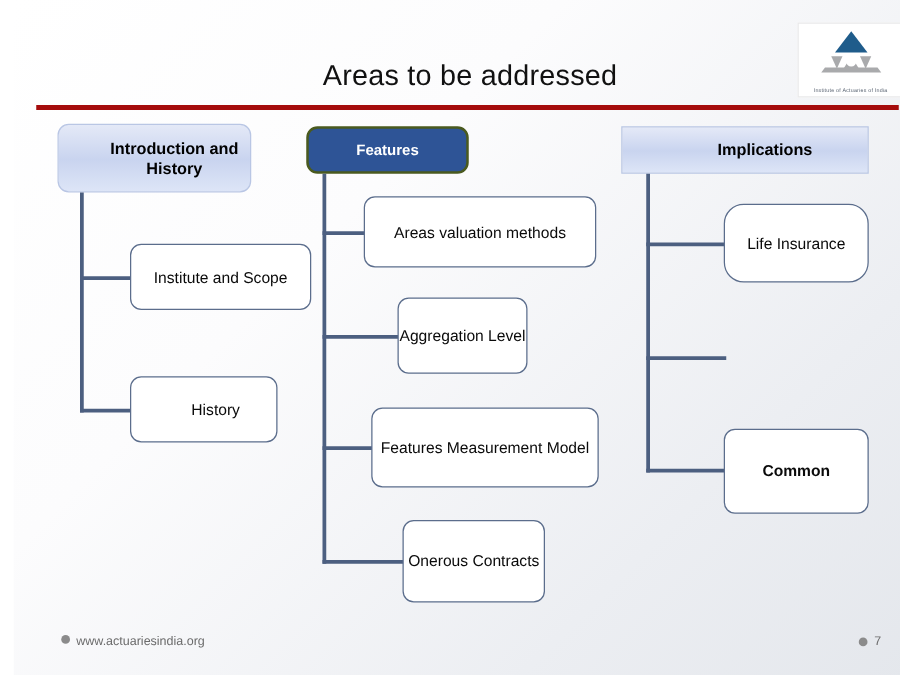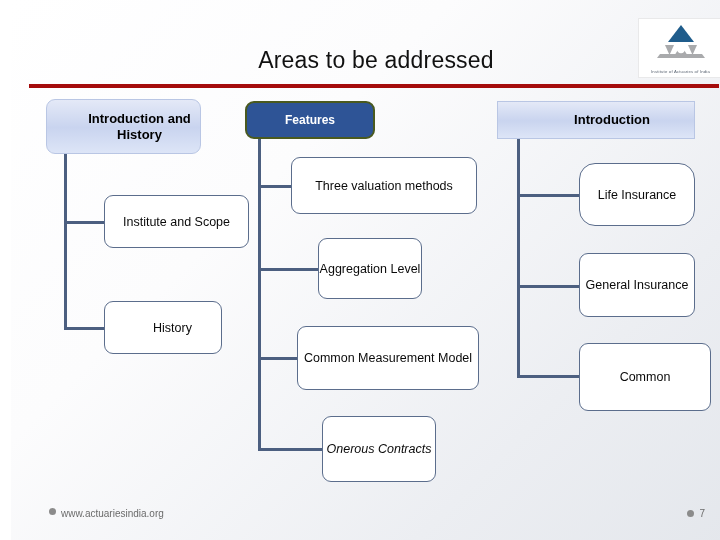--- a/index.html
+++ b/index.html
@@ -184,40 +184,39 @@
   <div class="node node-leaf" style="left:93px; top:301px; width:118px; height:53px;padding-left:19px;">History</div>
 
   <div class="node node-head-dark" style="left:234px; top:101px; width:130px; height:38px;">Features</div>
 
   <div class="conn conn-v" style="left:247px; top:139px; height:312px;"></div>
   <div class="conn conn-h" style="left:247px; top:185px; width:34px;"></div>
   <div class="conn conn-h" style="left:247px; top:268px; width:61px;"></div>
   <div class="conn conn-h" style="left:247px; top:357px; width:40px;"></div>
   <div class="conn conn-h" style="left:247px; top:448px; width:65px;"></div>
 
-  <div class="node node-leaf" style="left:280px; top:157px; width:186px; height:57px;">Three valuation methods</div>
+  <div class="node node-leaf" style="left:280px; top:157px; width:186px; height:57px;">Areas valuation methods</div>
 
   <div class="node node-leaf" style="left:307px; top:238px; width:104px; height:61px;">Aggregation Level</div>
 
-  <div class="node node-leaf" style="left:286px; top:326px; width:182px; height:64px;">Common Measurement Model</div>
-
-  <div class="node node-leaf" style="left:311px; top:416px; width:114px; height:66px;font-style:italic;">Onerous Contracts</div>
-
-  <div class="node node-head-light" style="left:486px; top:101px; width:198px; height:38px;">Introduction</div>
+  <div class="node node-leaf" style="left:286px; top:326px; width:182px; height:64px;">Features Measurement Model</div>
+
+  <div class="node node-leaf" style="left:311px; top:416px; width:114px; height:66px;">Onerous Contracts</div>
+
+  <div class="node node-head-light" style="left:486px; top:101px; width:198px; height:38px;">Implications</div>
 
   <div class="conn conn-v" style="left:506px; top:139px; height:239px;"></div>
   <div class="conn conn-h" style="left:506px; top:194px; width:64px;"></div>
   <div class="conn conn-h" style="left:506px; top:285px; width:64px;"></div>
   <div class="conn conn-h" style="left:506px; top:375px; width:64px;"></div>
 
   <div class="node node-leaf" style="left:568px; top:163px; width:116px; height:63px;border-radius:16px;">Life Insurance</div>
 
-  <div class="node node-leaf" style="left:568px; top:253px; width:116px; height:64px;">General Insurance</div>
-
-  <div class="node node-leaf" style="left:568px; top:343px; width:132px; height:68px;">Common</div>
+
+  <div class="node node-leaf" style="left:568px; top:343px; width:116px; height:68px;font-weight:bold;">Common</div>
 
   <div id="footer-left">
     <span class="bullet-dot"></span>
     <span>www.actuariesindia.org</span>
   </div>
 
   <div id="footer-right">
     <span class="bullet-dot"></span>
     <span>7</span>
   </div>

